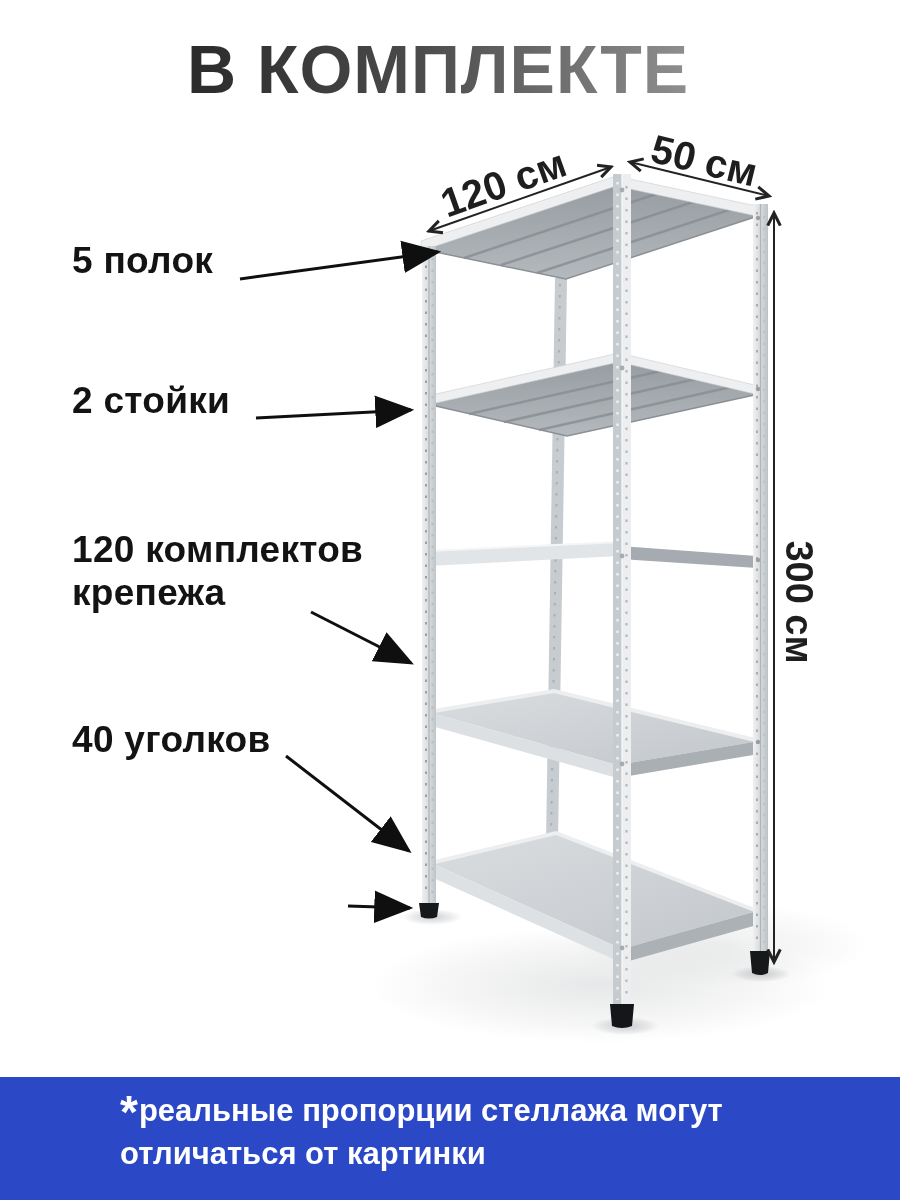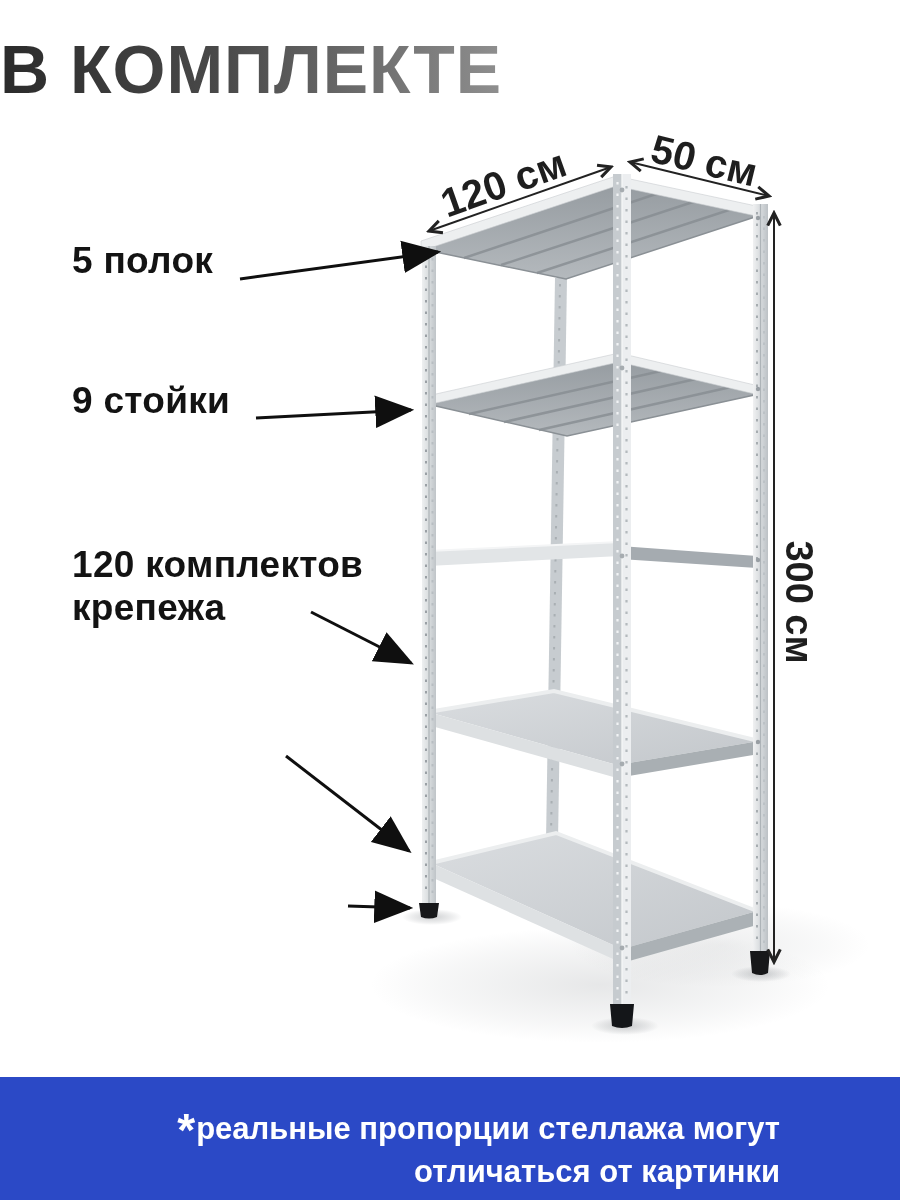--- a/index.html
+++ b/index.html
@@ -1,37 +1,37 @@
 <!DOCTYPE html>
 <html><head>
 <meta charset="utf-8">
 <style>
   html,body{margin:0;padding:0;}
   body{width:900px;height:1200px;background:#ffffff;overflow:hidden;
        font-family:"Liberation Sans", sans-serif;}
   .stage{position:relative;width:900px;height:1200px;background:#fff;}
 
-  .title-row{position:absolute;top:30px;left:0;width:876px;z-index:3;}
+  .title-row{position:absolute;top:30px;left:0;width:876px;text-align:center;z-index:3;}
   .title{display:inline-block;font-size:68px;font-weight:bold;letter-spacing:1px;
          background:linear-gradient(90deg,#2b2b2b 0%,#4a4a4a 45%,#8f8f8f 100%);
          -webkit-background-clip:text;background-clip:text;color:transparent;}
 
   .rack-svg{position:absolute;left:0;top:0;width:900px;height:1200px;z-index:1;}
 
   .callout{position:absolute;left:57px;color:#131313;font-weight:bold;
            font-size:37px;line-height:43px;letter-spacing:0.3px;z-index:2;margin-left:15px;}
   .c1{top:239px;}
   .c2{top:379px;}
-  .c3{top:543px;max-width:390px;}
+  .c3{top:528px;max-width:390px;}
   .c4{top:718px;}
   .c5{top:873px;}
 
   .banner{position:absolute;left:0;top:1077px;width:900px;height:123px;
           background:#2b49c6;display:flex;justify-content:center;align-items:flex-start;z-index:3;}
-  .banner-text{margin-top:30px;max-width:660px;text-align:right;color:#ffffff;
+  .banner-text{margin-top:12px;max-width:660px;text-align:left;color:#ffffff;
                font-size:31px;font-weight:bold;line-height:43px;}
   .asterisk{font-size:46px;line-height:0;position:relative;top:7px;margin-right:1px;}
 
   svg text{font-family:"Liberation Sans", sans-serif;font-weight:bold;fill:#1e1e1e;}
 </style>
 </head>
 <body>
 
 <div class="stage">
 
@@ -170,22 +170,23 @@
     <g stroke="#0f0f0f" stroke-width="3" fill="none">
       <line x1="240" y1="279" x2="438" y2="252" marker-end="url(#calloutHead)"></line>
       <line x1="256" y1="418" x2="411" y2="410" marker-end="url(#calloutHead)"></line>
       <line x1="311" y1="612" x2="411" y2="663" marker-end="url(#calloutHead)"></line>
       <line x1="286" y1="756" x2="409" y2="851" marker-end="url(#calloutHead)"></line>
       <line x1="348" y1="906" x2="410" y2="908" marker-end="url(#calloutHead)"></line>
     </g>
   </svg>
 
   <div class="callout c1">5 полок</div>
-  <div class="callout c2">9 стойки</div>
+  <div class="callout c2">2 стойки</div>
   <div class="callout c3">120 комплектов крепежа</div>
+  <div class="callout c4">40 уголков</div>
 
   <div class="banner">
     <div class="banner-text">
       <span class="asterisk">*</span><span>реальные пропорции стеллажа могут отличаться от картинки</span>
     </div>
   </div>
 
 </div>
 
 </body></html>

